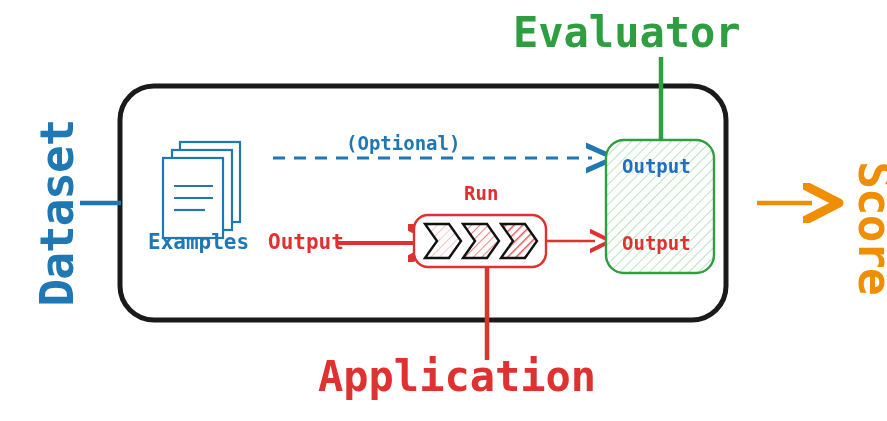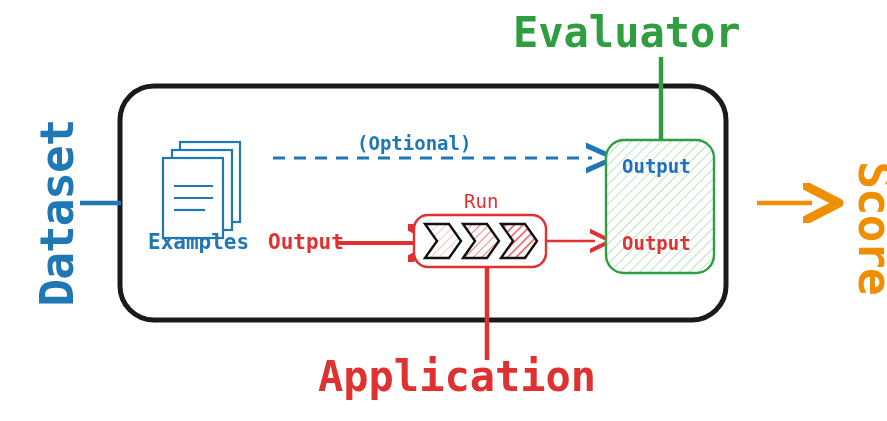--- a/index.html
+++ b/index.html
@@ -70,40 +70,40 @@
   }
   
   #examples-label {
     left: 148px;
     top: 232px;
     color: #1f77b4;
     font-size: 21px;
     font-weight: 700;
   }
   #optional-label {
-    left: 357px;
+    left: 346px;
     top: 134px;
     color: #1f77b4;
     font-size: 19px;
     font-weight: 700;
     text-align: right;
   }
   #input-label {
     left: 268px;
     top: 232px;
     color: #e03131;
     font-size: 21px;
     font-weight: 700;
   }
   #run-label {
     left: 464px;
-    top: 192px;
-    color: #e03131;
-    font-size: 19px;
-    font-weight: 400;
+    top: 184px;
+    color: #e03131;
+    font-size: 19px;
+    font-weight: 700;
   }
   #output-top-label {
     left: 622px;
     top: 157px;
     color: #1f6fc4;
     font-size: 19px;
     font-weight: 700;
   }
   #output-bottom-label {
     left: 622px;

